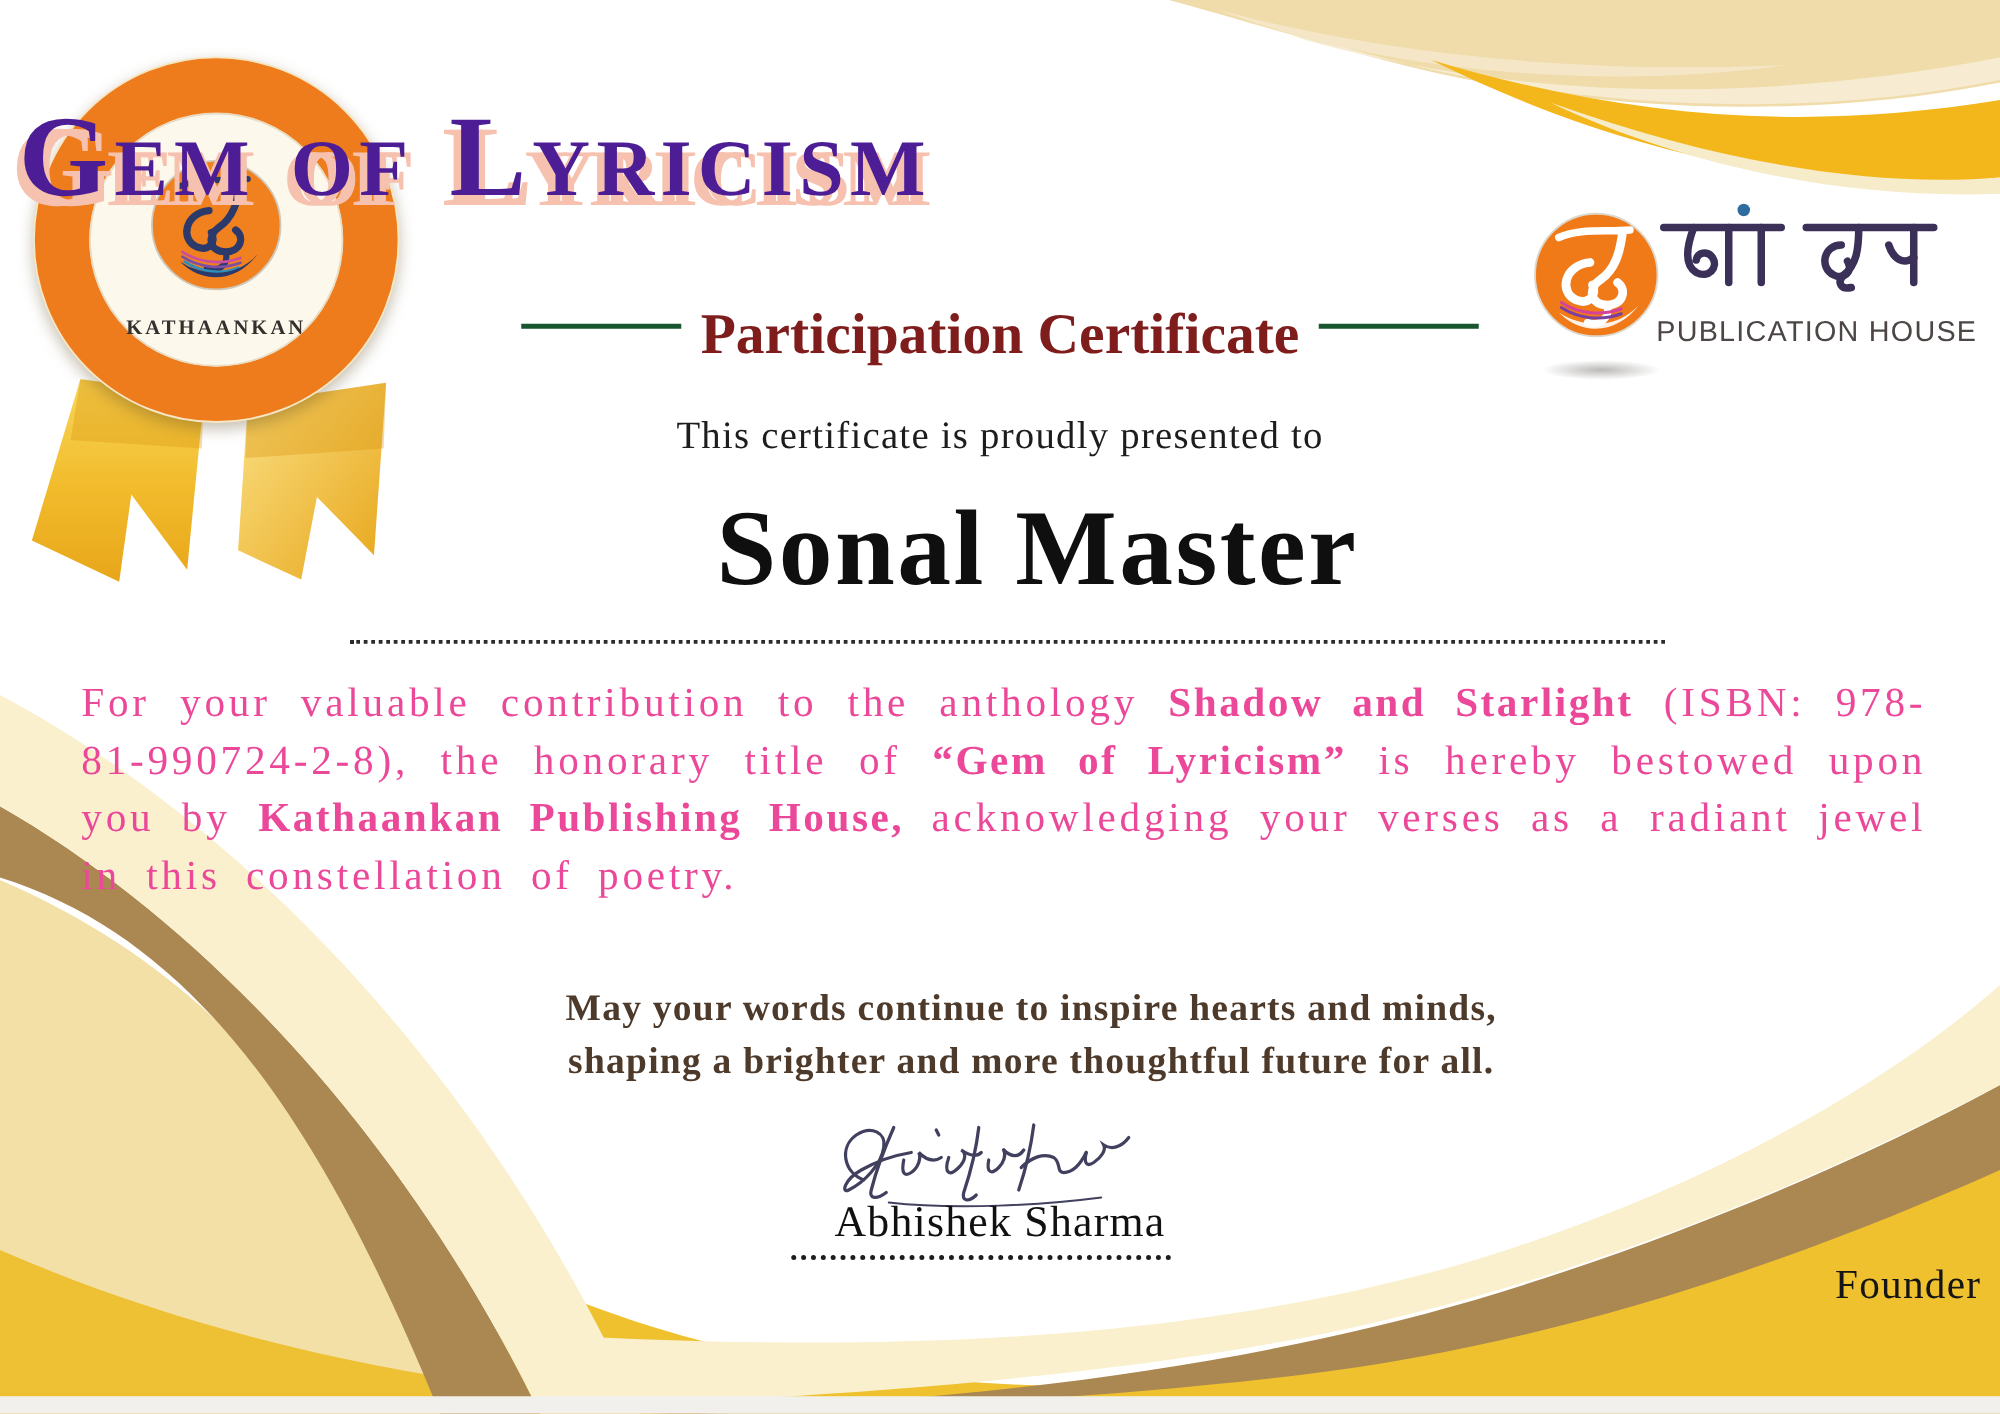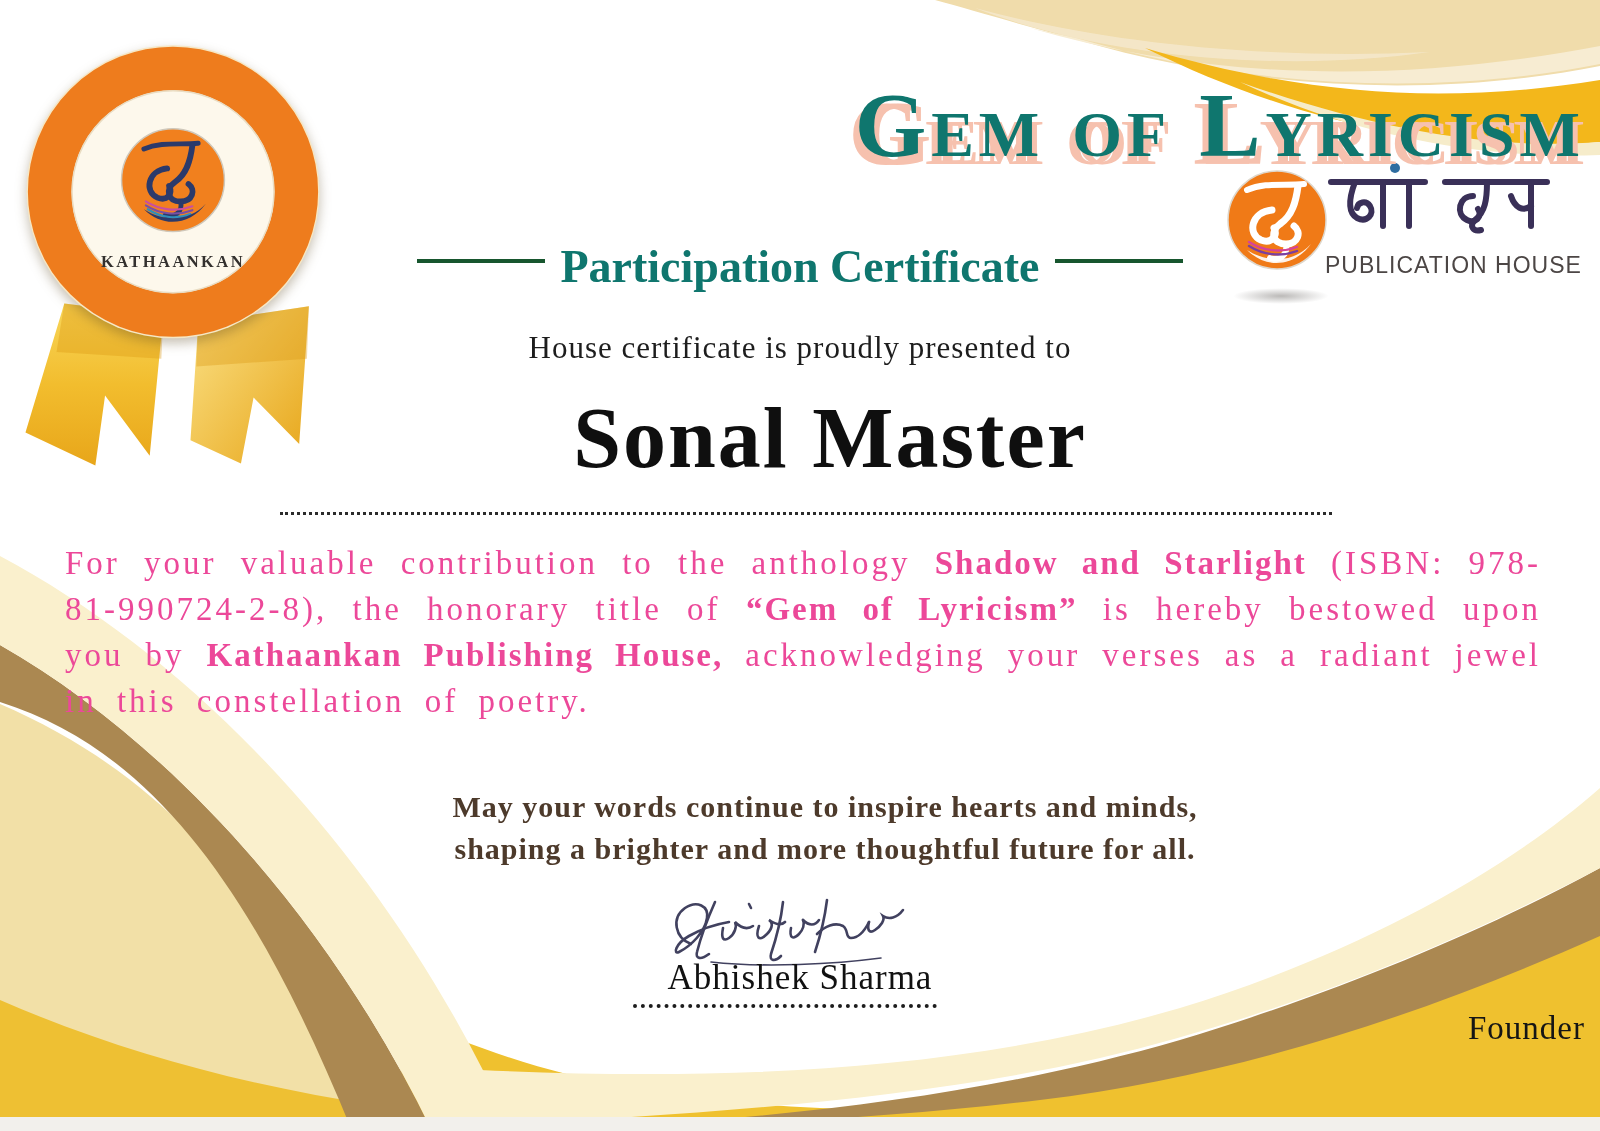--- a/index.html
+++ b/index.html
@@ -1,27 +1,27 @@
 <!DOCTYPE html>
 <html><head>
 <meta charset="utf-8">
 <style>
   html,body{margin:0;padding:0;}
   body{font-family:"Liberation Serif", serif; background:#888;}
   .page{position:relative;width:1600px;height:1131px;background:#ffffff;overflow:hidden;margin:0 auto;}
   .bg{position:absolute;left:0;top:0;z-index:0;}
   .content{position:absolute;left:0;top:0;width:1600px;height:1131px;z-index:2;}
 
-  .title{position:absolute;left:15px;top:72px;width:1570px;text-align:right;
+  .title{position:absolute;left:15px;top:72px;width:1570px;text-align:left;
     font-family:"Liberation Serif",serif;font-variant:small-caps;font-weight:700;
-    font-size:92px;letter-spacing:5px;color:#0f766e;
+    font-size:92px;letter-spacing:5px;color:#4c1d95;
     text-shadow:-6px 8px 0 #f6c1ae, 5px 8px 0 #f6c1ae;}
   .subtitle-row{position:absolute;left:15px;top:240px;width:1570px;text-align:center;white-space:nowrap;}
   .subtitle-line{display:inline-block;width:128px;height:4px;background:#17562e;vertical-align:middle;margin:0 16px;transform:translateY(-6px);}
-  .subtitle{display:inline-block;font-weight:700;font-size:46px;color:#0f766e;vertical-align:middle;font-family:"Liberation Serif",serif;}
+  .subtitle{display:inline-block;font-weight:700;font-size:46px;color:#7f1d1d;vertical-align:middle;font-family:"Liberation Serif",serif;}
   .presented{position:absolute;left:15px;top:330px;width:1570px;text-align:center;font-size:31px;color:#1d1d1d;letter-spacing:1px;}
   .recipient{position:absolute;left:30px;top:388px;width:1600px;text-align:center;font-size:86px;font-weight:700;color:#0f0f0f;letter-spacing:2px;}
   .dotline-main{position:absolute;left:280px;top:478px;width:1052px;height:34px;border-bottom:3px dotted #2b2b2b;}
   .bodytext{position:absolute;left:65px;top:540px;width:1476px;font-size:33px;line-height:46px;color:#ec4899;
     text-align:justify;letter-spacing:3px;word-spacing:9px;}
   .bodytext .b{font-weight:700;letter-spacing:2px;}
   .quote{position:absolute;left:40px;top:786px;width:1570px;text-align:center;font-weight:700;font-size:30px;line-height:42px;color:#4d3a2b;letter-spacing:1px;}
   .sig-svg{position:absolute;left:645px;top:884px;}
   .signer{position:absolute;left:15px;top:958px;width:1570px;text-align:center;font-weight:400;font-size:35px;color:#111;letter-spacing:1px;}
   .dotline-sig{position:absolute;left:633px;top:972px;width:304px;height:32px;border-bottom:4px dotted #1d1d1d;}
@@ -140,21 +140,21 @@
       </svg>
       <div class="pub-tagline">PUBLICATION HOUSE</div>
     </div>
 
     <div class="title">Gem of Lyricism</div>
 
     <div class="subtitle-row">
       <span class="subtitle-line"></span><span class="subtitle">Participation Certificate</span><span class="subtitle-line"></span>
     </div>
 
-    <div class="presented">House certificate is proudly presented to</div>
+    <div class="presented">This certificate is proudly presented to</div>
 
     <div class="recipient">Sonal Master</div>
     <div class="dotline-main"></div>
 
     <div class="bodytext"><span>For your valuable contribution to the anthology </span><span class="b">Shadow and Starlight</span><span> (ISBN: 978-81-990724-2-8), the honorary title of </span><span class="b">“Gem of Lyricism”</span><span> is hereby bestowed upon you by </span><span class="b">Kathaankan Publishing House,</span><span> acknowledging your verses as a radiant jewel in this constellation of poetry.</span></div>
 
     <div class="quote">
       <div>May your words continue to inspire hearts and minds,</div>
       <div>shaping a brighter and more thoughtful future for all.</div>
     </div>

